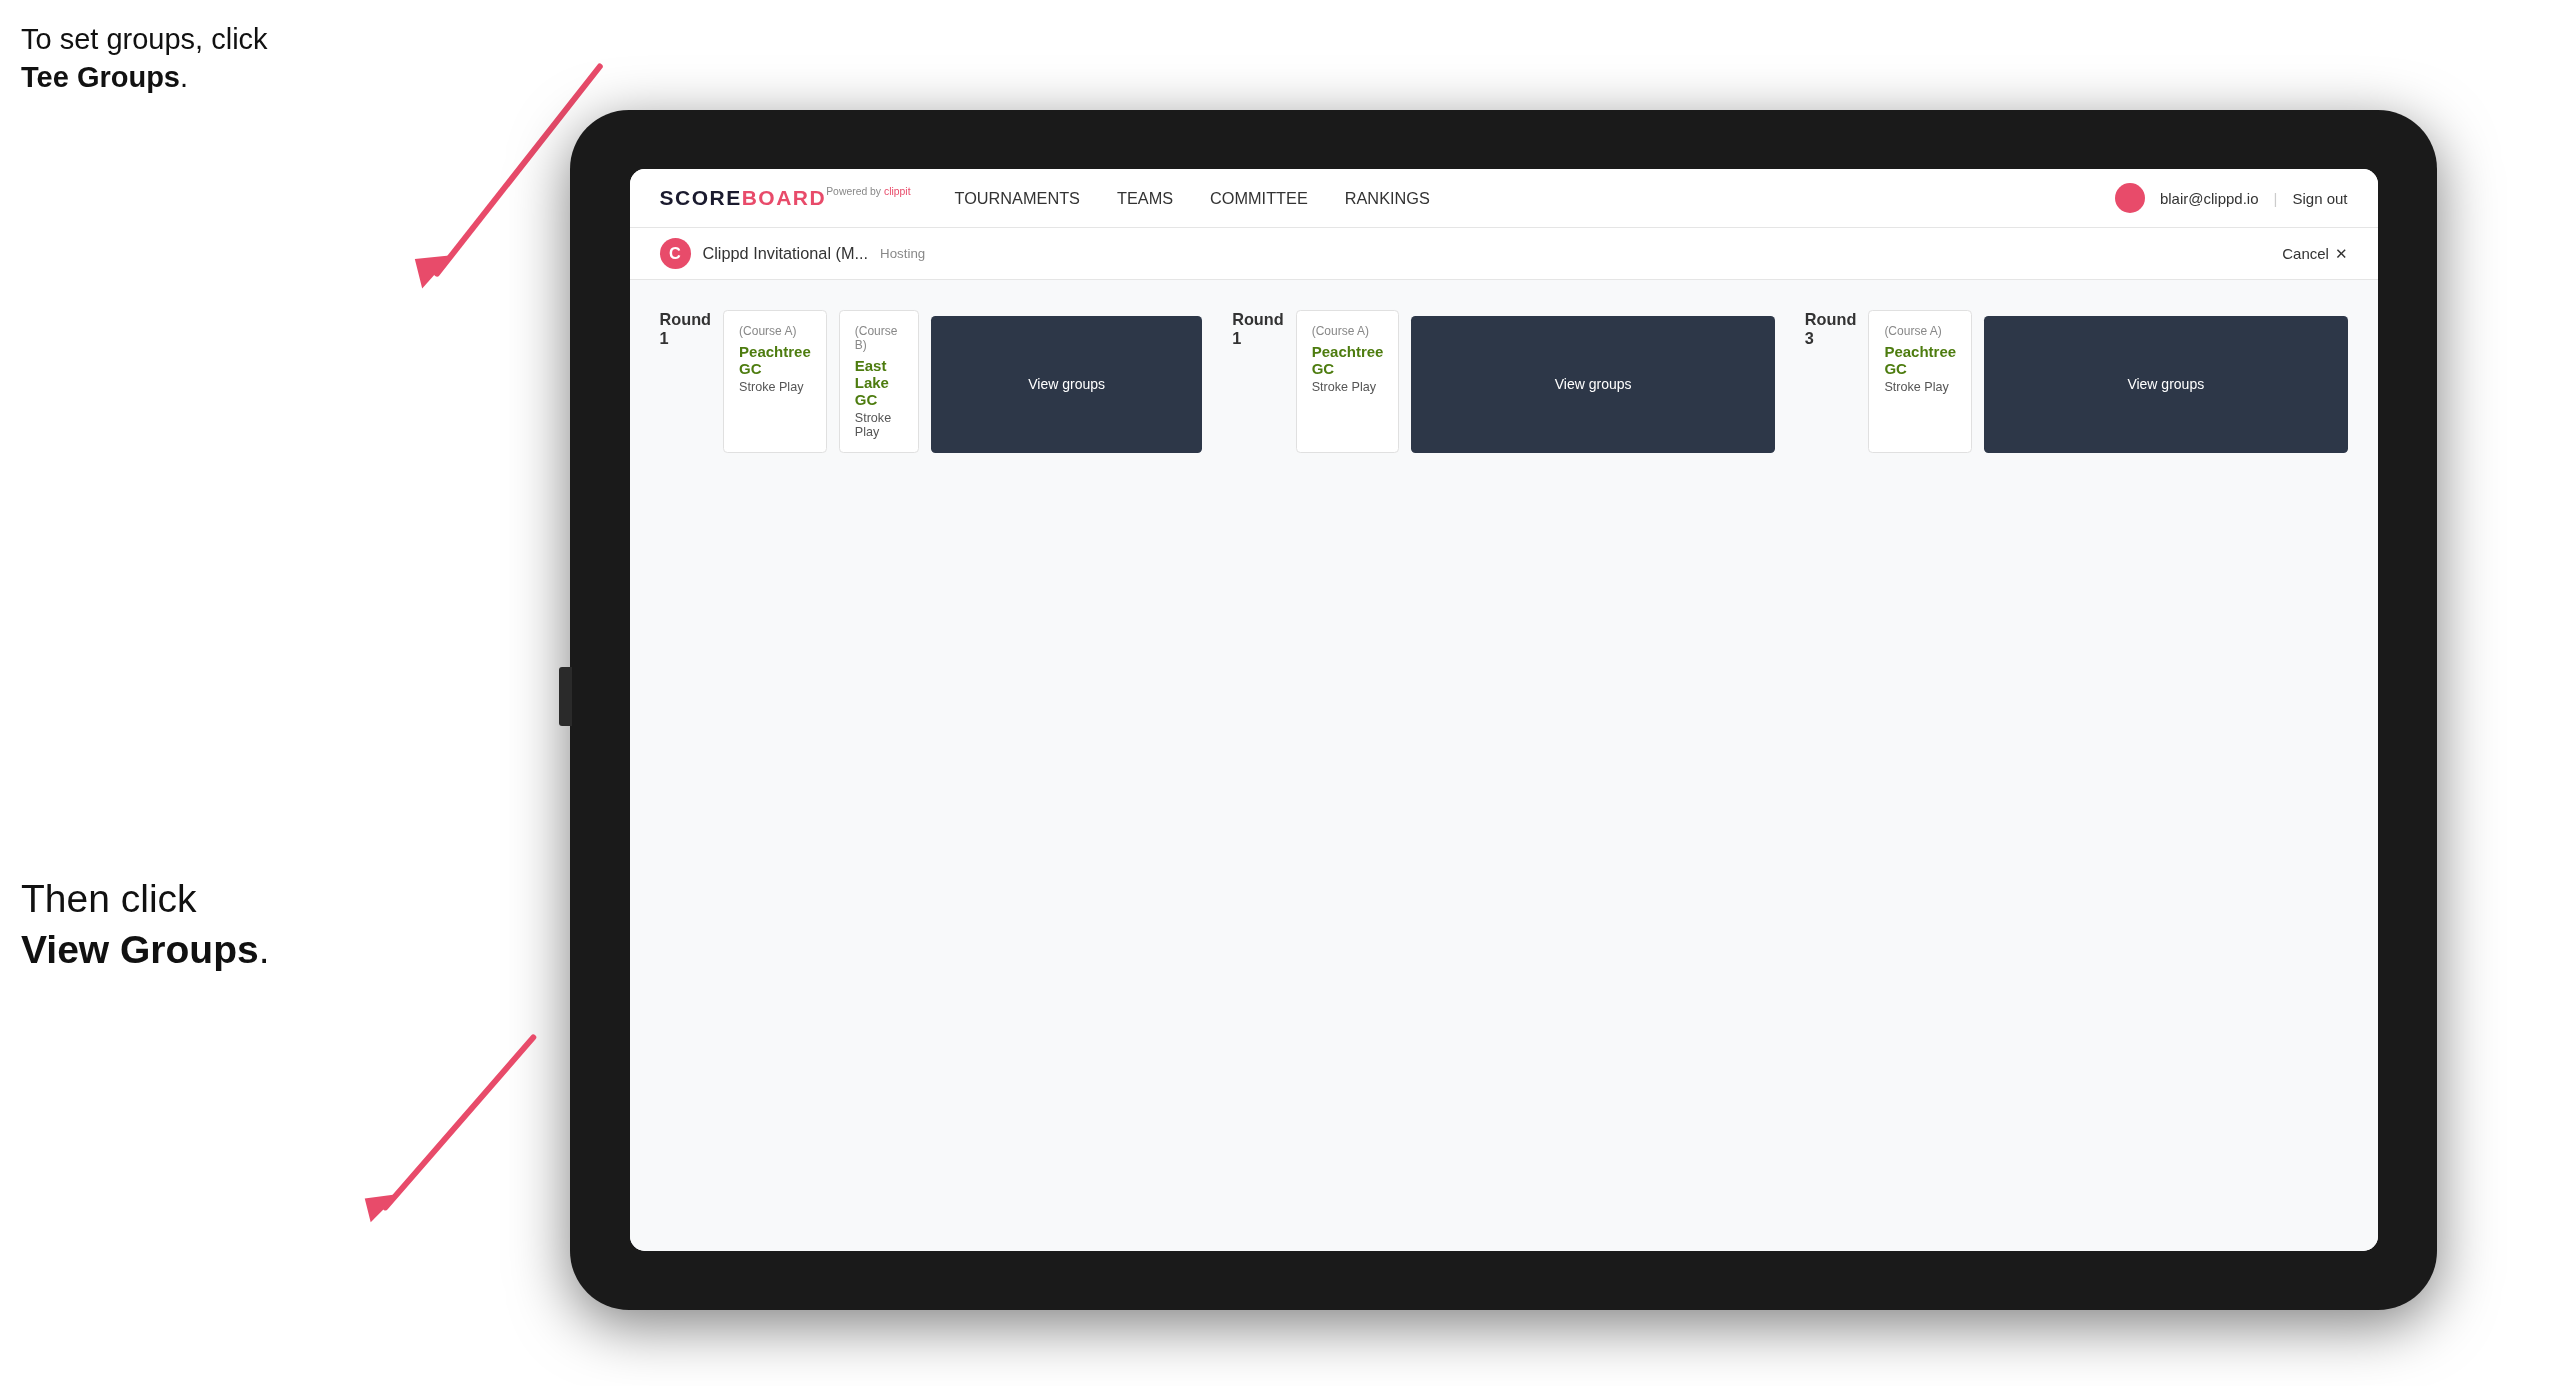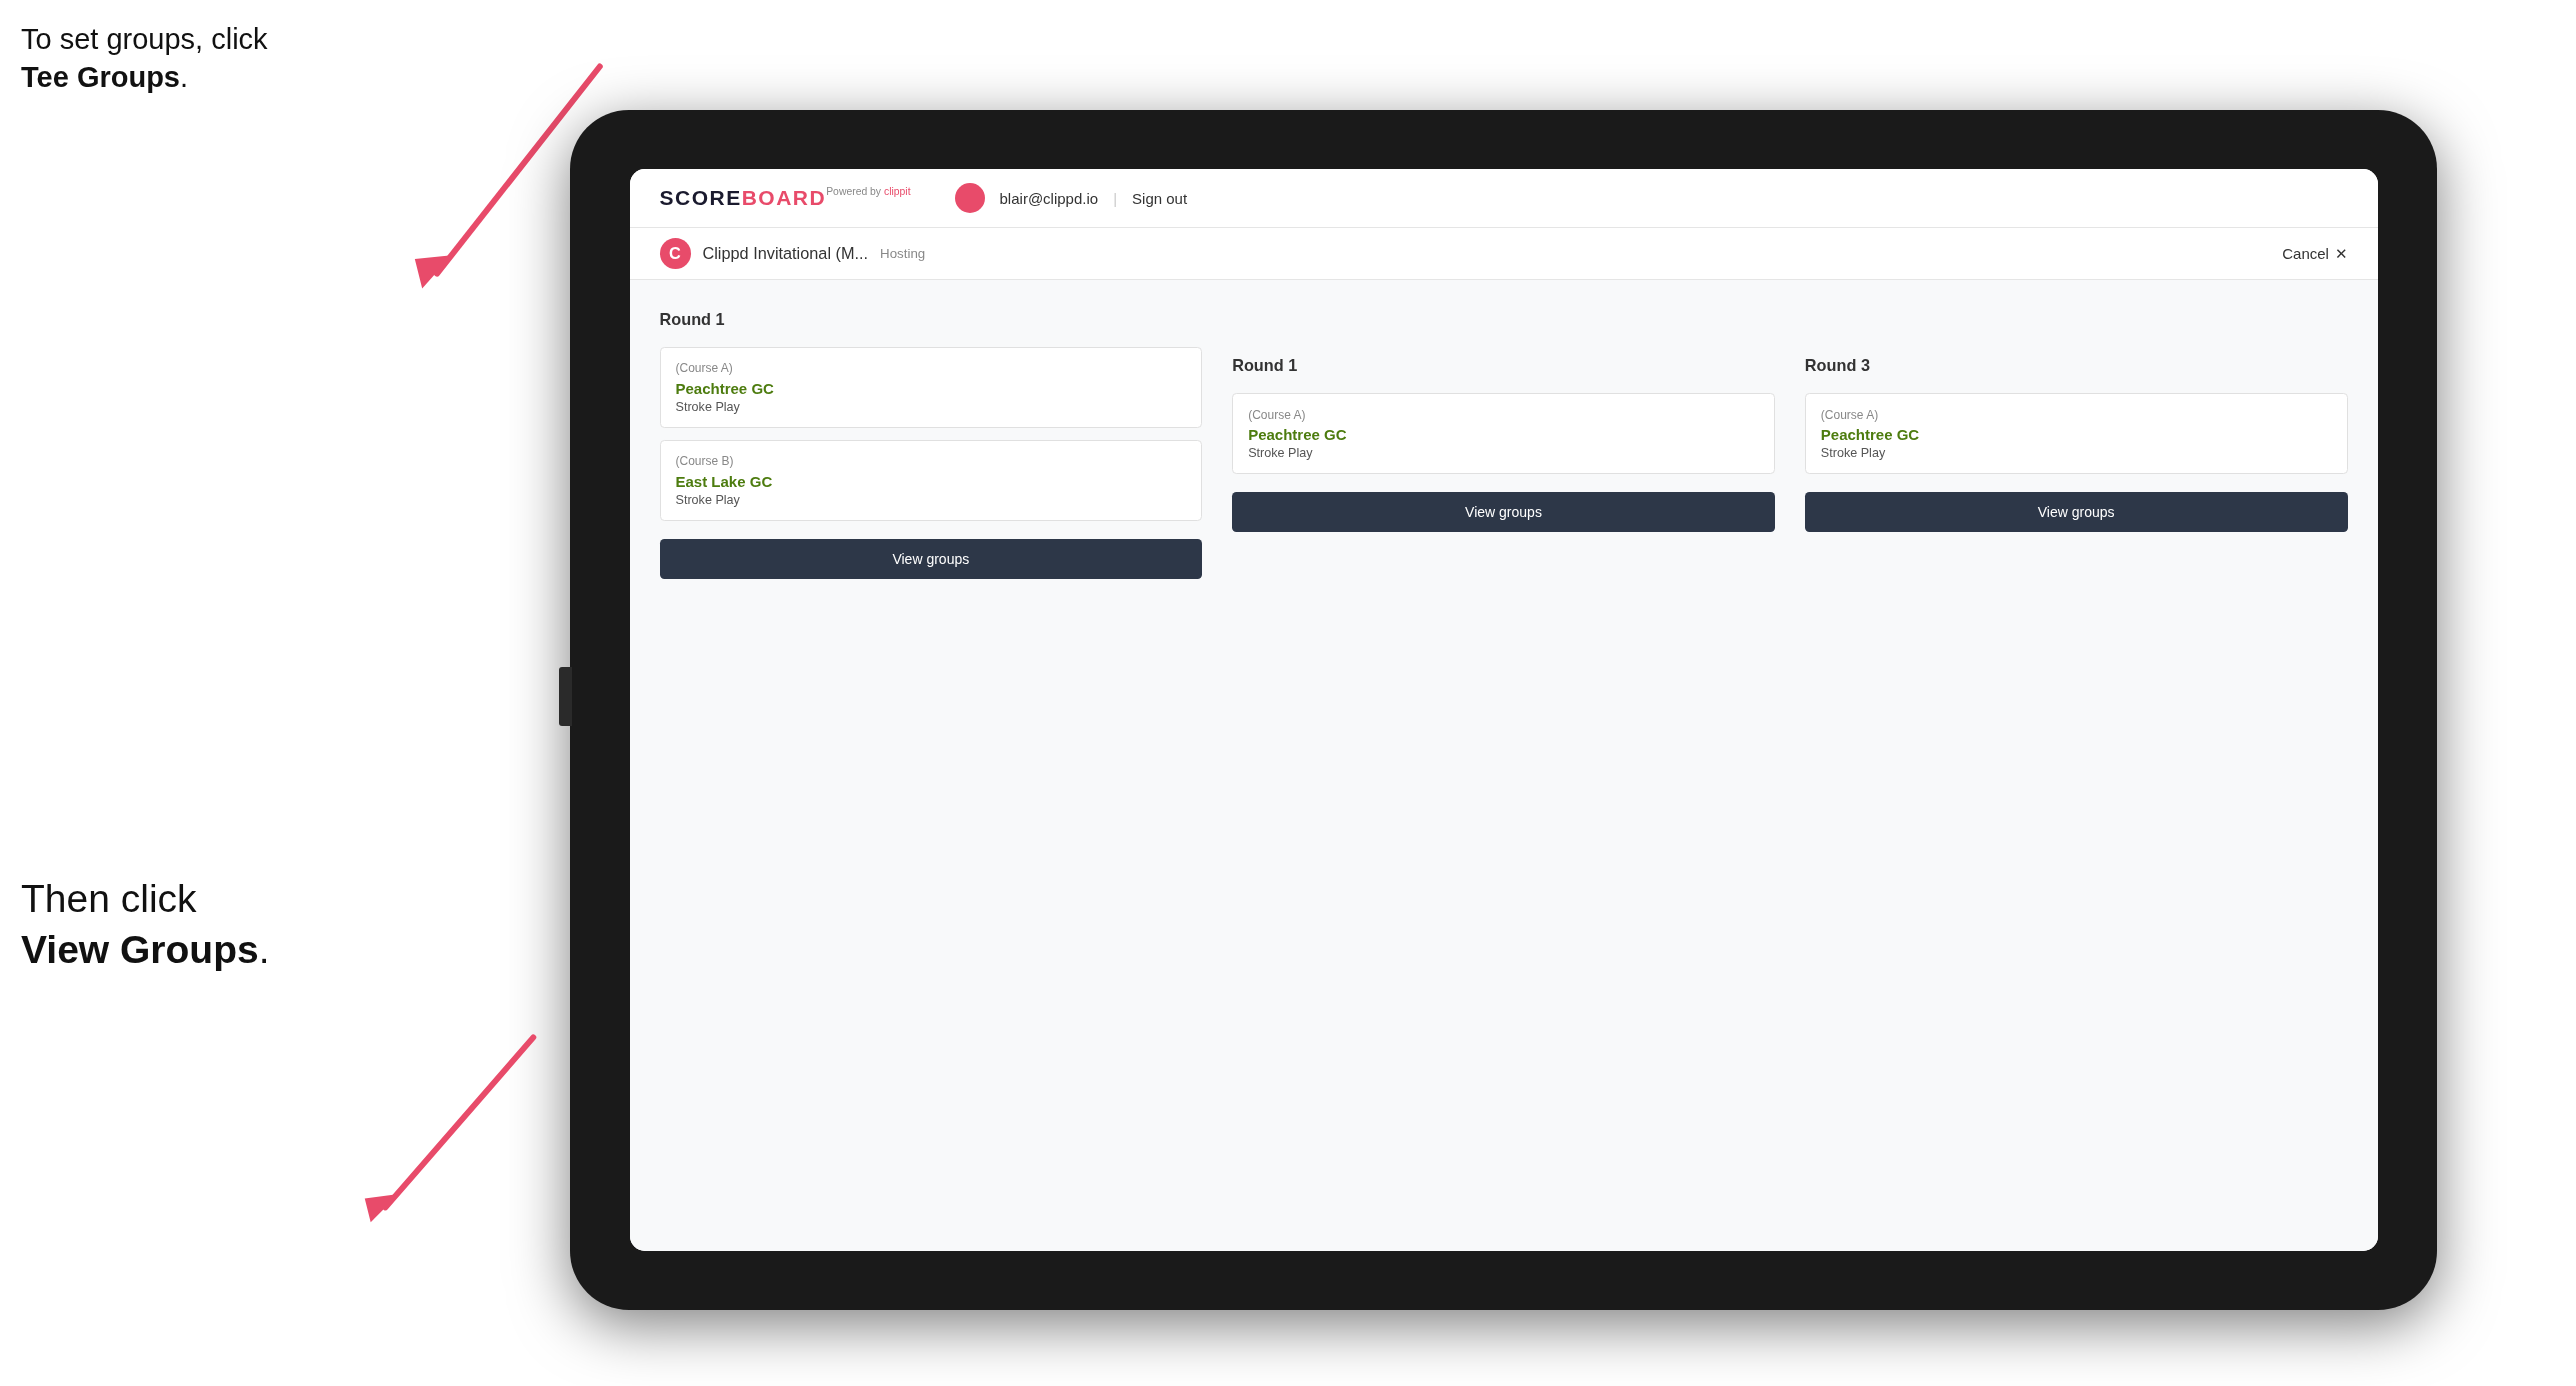--- a/index.html
+++ b/index.html
@@ -214,21 +214,20 @@
     }
 
     .rounds-grid {
       display: grid;
       grid-template-columns: 1fr 1fr 1fr;
       gap: 30px;
     }
 
     .round-column {
       display: flex;
-      flex-direction: column;
       gap: 12px;
       justify-content: center;
     }
 
     .round-title {
       font-size: 16.3px;
       font-weight: 600;
       color: #333;
       margin-bottom: 6px;
     }
@@ -322,20 +321,26 @@
     <div class="top-nav">
       <div class="logo-area">
         <div class="logo-text">
           SCORE<span>BOARD</span>
         </div>
         <div class="logo-sub">
           Powered by <span>clippit</span>
         </div>
       </div>
 
+      <div class="nav-links">
+        <span class="nav-link">TOURNAMENTS</span>
+        <span class="nav-link">TEAMS</span>
+        <span class="nav-link">COMMITTEE</span>
+        <span class="nav-link">RANKINGS</span>
+      </div>
 
       <div class="nav-right">
         <div class="nav-avatar"></div>
         <span class="nav-user">blair@clippd.io</span>
         <span class="nav-separator">|</span>
         <span class="nav-signout">Sign out</span>
       </div>
     </div>
 
     <div class="tournament-bar">

